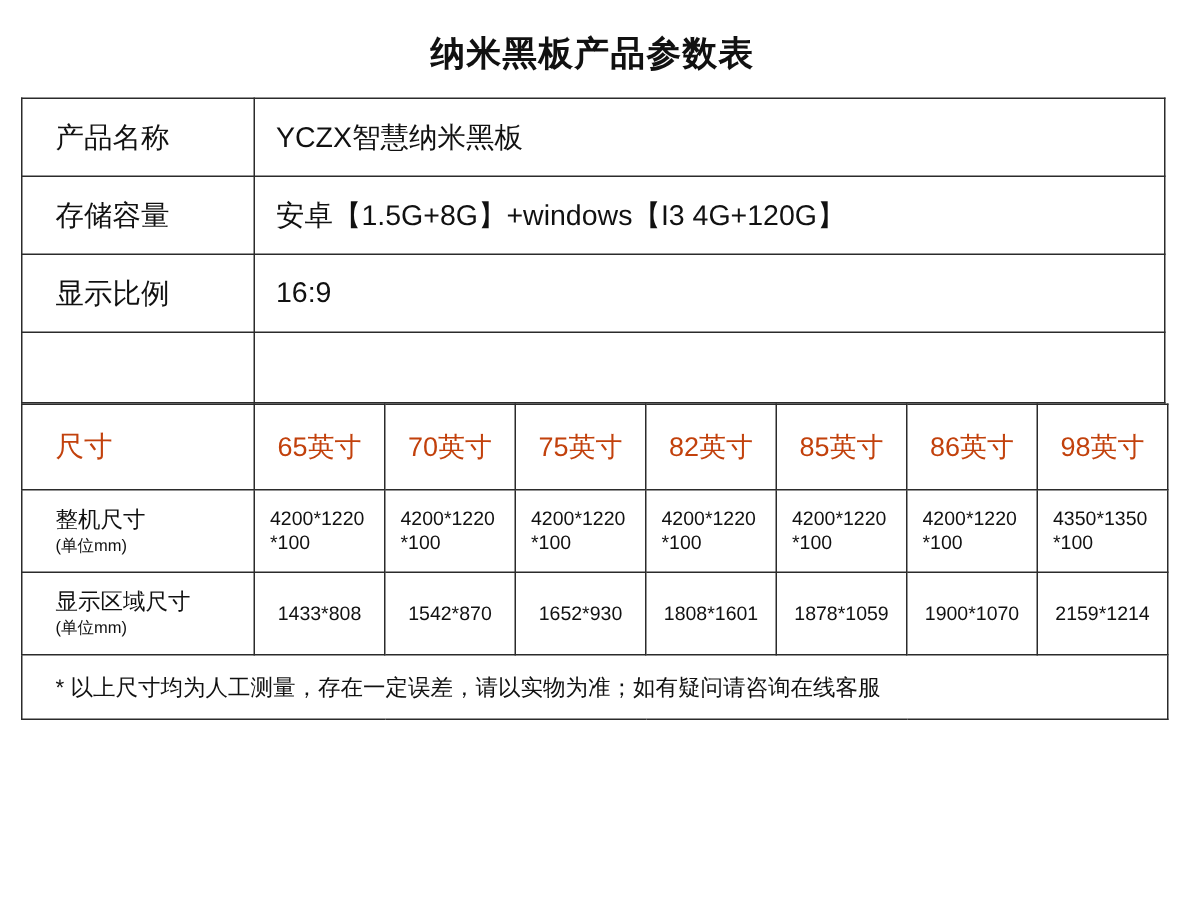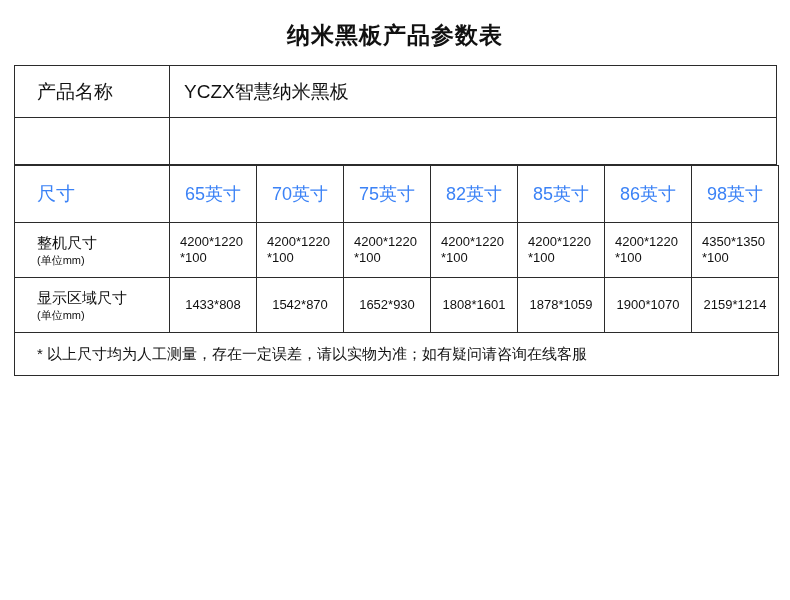--- a/index.html
+++ b/index.html
@@ -57,21 +57,21 @@
     color: #111;
   }
   .blank-row td {
     height: 46px;
   }
   
   .size-head td {
     height: 56px;
     font-size: 18px;
     text-align: center;
-    color: #3b82f6;
+    color: #c2410c;
     margin-top: 36px;
   }
   .size-head td.first {
     text-align: left;
     padding-left: 22px !important;
     font-size: 19px;
   }
   
   .data-row td {
     height: 54px;
@@ -120,20 +120,28 @@
 
   <table class="spec">
     <colgroup>
       <col style="width:155px">
       <col style="width:607px">
     </colgroup>
     <tbody>
       <tr class="info-row">
         <td class="info-label">产品名称</td>
         <td class="info-value">YCZX智慧纳米黑板</td>
+      </tr>
+      <tr class="info-row">
+        <td class="info-label">存储容量</td>
+        <td class="info-value">安卓【1.5G+8G】+windows【I3 4G+120G】</td>
+      </tr>
+      <tr class="info-row">
+        <td class="info-label">显示比例</td>
+        <td class="info-value">16:9</td>
       </tr>
       <tr class="blank-row">
         <td></td>
         <td></td>
       </tr>
     </tbody>
   </table>
 
   <table class="spec" style="border-top:none;">
     <colgroup>

